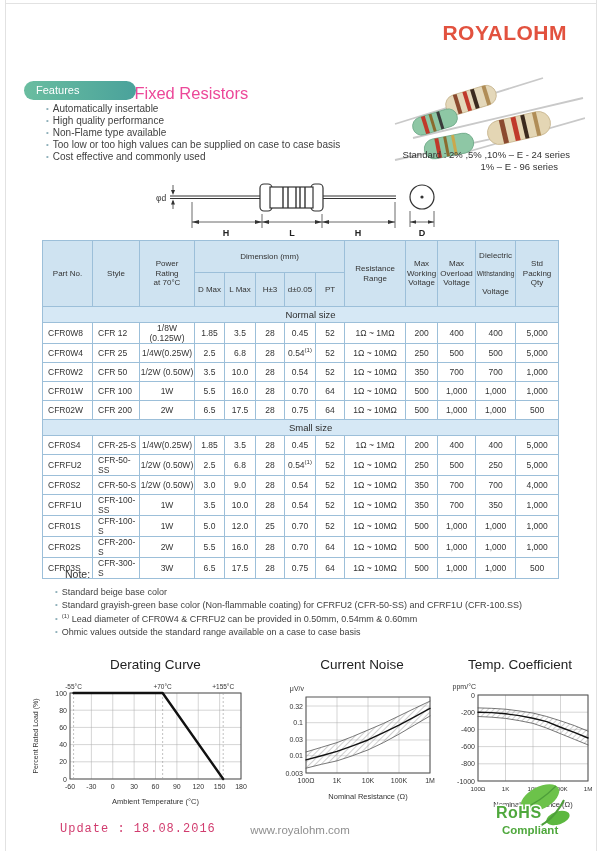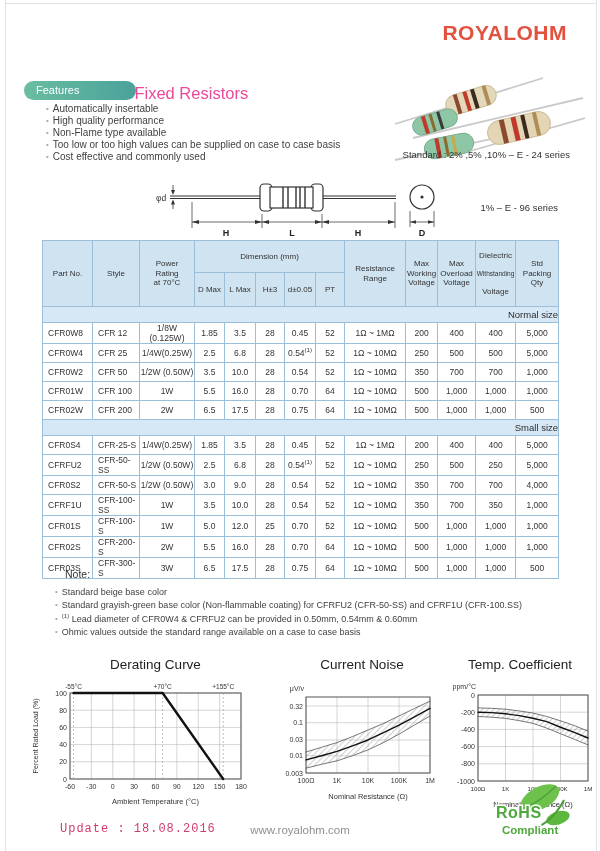--- a/index.html
+++ b/index.html
@@ -14,34 +14,34 @@
          color:#e2523f;letter-spacing:.5px;}
   #title{position:absolute;left:40px;top:57px;font-size:16.5px;color:#ec4899;margin-top:27px;}
   #features-badge{position:absolute;left:24px;top:81px;width:112px;height:19px;border-radius:10px;
          background:linear-gradient(90deg,#6abda0,#4aa29b);color:#fff;font-size:11px;
          line-height:19px;padding-left:12px;box-sizing:border-box;}
   #features-list{position:absolute;left:46px;top:103px;list-style:none;margin:0;padding:0;}
   #features-list li{font-size:10px;line-height:12px;color:#3f3f3f;}
   .bullet{color:#8fb0ba;font-size:8px;margin-right:4px;vertical-align:1px;}
 
   #standard-note{position:absolute;right:30px;top:149px;text-align:right;font-size:9.5px;color:#333;line-height:12px;}
-  #standard-note .l2{padding-right:12px;margin-top:41px;}
+  #standard-note .l2{padding-right:12px;}
 
   #resistor-photo{position:absolute;left:393px;top:72px;}
   #dimension-diagram{position:absolute;left:146px;top:172px;}
 
   #spec-table{position:absolute;left:42px;top:240px;border-collapse:collapse;table-layout:fixed;
               width:516px;font-size:8.5px;}
   #spec-table th,#spec-table td{border:1px solid #9cbfd9;text-align:center;padding:0;color:#333;}
   #spec-table thead th{background:#cfe3f1;font-weight:normal;font-size:8px;line-height:1.2;white-space:pre-line;}
   #spec-table thead tr:first-child{height:24px;}
   #spec-table thead tr:last-child{height:26px;}
   #spec-table tbody tr{height:19px;}
   #spec-table tr.section-row{height:16px;}
-  #spec-table tr.section-row td{background:#d6e8f5;text-align:right;padding-left:20px;font-size:9.5px;color:#2e2e2e;}
+  #spec-table tr.section-row td{background:#d6e8f5;text-align:center;padding-left:20px;font-size:9.5px;color:#2e2e2e;}
   #spec-table td.al{text-align:left;padding-left:5px;}
   #spec-table sup{font-size:6px;line-height:0;}
   .dielec-mid{display:block;font-size:6.5px;}
   .dielec-line{display:block;}
 
   #note-block{position:absolute;left:55px;top:568px;}
   #note-title{font-size:10.5px;color:#333;margin-bottom:6px;margin-left:10px;}
   #note-list{list-style:none;margin:0;padding:0;}
   #note-list li{font-size:9px;line-height:11.5px;color:#3f3f3f;}
   #note-list sup{font-size:6px;}

